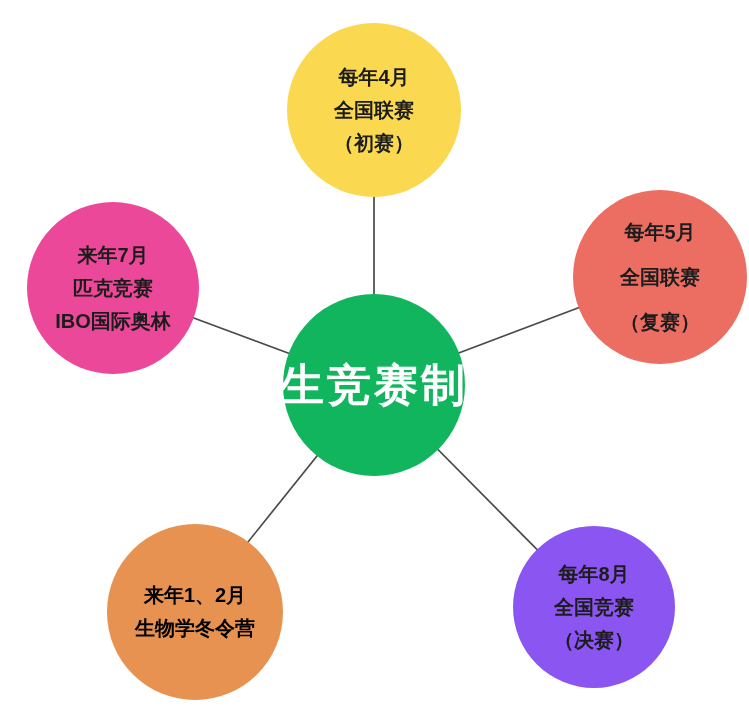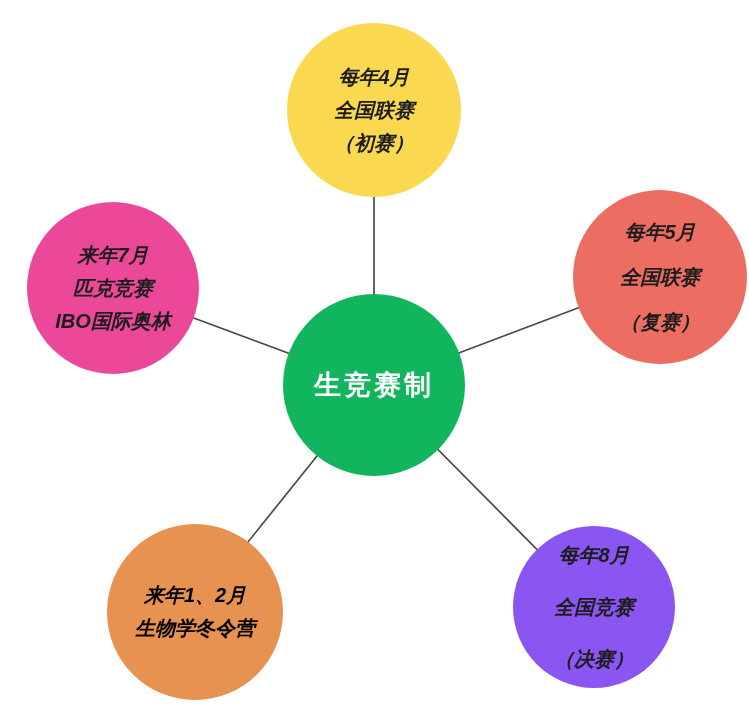--- a/index.html
+++ b/index.html
@@ -31,24 +31,23 @@
     display: flex;
     flex-direction: column;
     align-items: center;
     justify-content: center;
     text-align: center;
     font-weight: bold;
   }
   .satellite-node {
     font-size: 20px;
     line-height: 33px;
-    font-style: italic;
   }
   .center-node {
-    font-size: 27px;
+    font-size: 44px;
     letter-spacing: 3px;
   }
   .node-line {
     display: block;
     white-space: nowrap;
   }
 </style>
 </head>
 <body>
 
@@ -71,21 +70,21 @@
     <span class="node-line">全国联赛</span>
     <span class="node-line">（初赛）</span>
   </div>
 
   <div class="node satellite-node" style="left: 573px; top: 190px; width: 174px; height: 174px; background-color: rgb(236, 110, 98); color: rgb(28, 28, 28); gap: 12px;">
     <span class="node-line">每年5月</span>
     <span class="node-line">全国联赛</span>
     <span class="node-line">（复赛）</span>
   </div>
 
-  <div class="node satellite-node" style="left: 513px; top: 526px; width: 162px; height: 162px; background-color: rgb(138, 85, 240); color: rgb(28, 28, 28); gap: 19px;">
+  <div class="node satellite-node" style="left: 513px; top: 526px; width: 162px; height: 162px; background-color: rgb(138, 85, 240); color: rgb(28, 28, 28);">
     <span class="node-line">每年8月</span>
     <span class="node-line">全国竞赛</span>
     <span class="node-line">（决赛）</span>
   </div>
 
   <div class="node satellite-node" style="left: 107px; top: 524px; width: 176px; height: 176px; background-color: rgb(231, 146, 81); color: #000000;">
     <span class="node-line">来年1、2月</span>
     <span class="node-line">生物学冬令营</span>
   </div>
 

